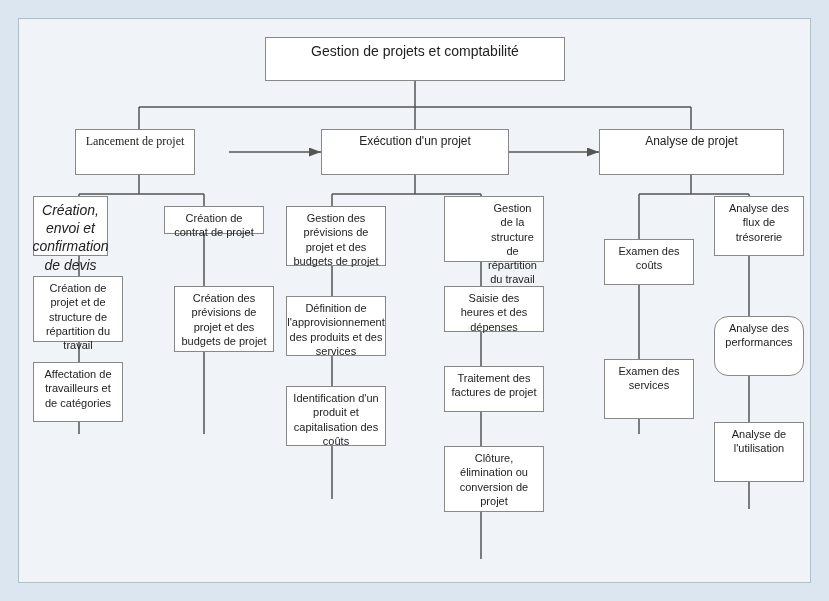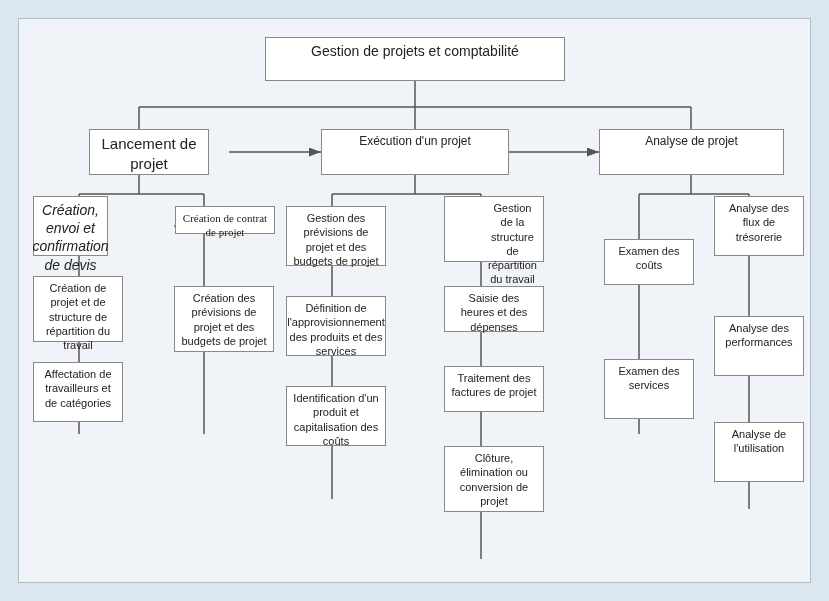--- a/index.html
+++ b/index.html
@@ -99,41 +99,41 @@
       <marker id="arrowhead" markerWidth="8" markerHeight="6" refX="8" refY="3" orient="auto">
         <polygon points="0 0, 8 3, 0 6" fill="#555"></polygon>
       </marker>
     </defs>
   </svg>
 
   <div class="box" style="left:246px;top:18px;width:300px;height:44px;font-size:14px;">
     <span>Gestion de projets et comptabilité</span>
   </div>
 
-  <div class="box" style="left:70px;top:110px;width:120px;height:46px;font-size:15px;">
+  <div class="box" style="left:56px;top:110px;width:120px;height:46px;font-size:12px;font-family:Liberation Serif, serif;">
     <span>Lancement de projet</span>
   </div>
   <div class="box" style="left:302px;top:110px;width:188px;height:46px;font-size:12px;">
     <span>Exécution d'un projet</span>
   </div>
   <div class="box" style="left:580px;top:110px;width:185px;height:46px;font-size:12px;">
     <span>Analyse de projet</span>
   </div>
 
   <div class="box" style="left:14px;top:177px;width:75px;height:60px;font-size:14px;font-style:italic;">
     <span>Création, envoi et confirmation de devis</span>
   </div>
   <div class="box" style="left:14px;top:257px;width:90px;height:66px;font-size:11px;">
     <span>Création de projet et de structure de répartition du travail</span>
   </div>
   <div class="box" style="left:14px;top:343px;width:90px;height:60px;font-size:11px;">
     <span>Affectation de travailleurs et de catégories</span>
   </div>
 
-  <div class="box" style="left:156px;top:187px;width:100px;height:28px;font-size:11px;font-family:Liberation Serif, serif;">
+  <div class="box" style="left:145px;top:187px;width:100px;height:28px;font-size:11px;">
     <span>Création de contrat de projet</span>
   </div>
   <div class="box" style="left:155px;top:267px;width:100px;height:66px;font-size:11px;">
     <span>Création des prévisions de projet et des budgets de projet</span>
   </div>
 
   <div class="box" style="left:267px;top:187px;width:100px;height:60px;font-size:11px;">
     <span>Gestion des prévisions de projet et des budgets de projet</span>
   </div>
   <div class="box" style="left:267px;top:277px;width:100px;height:60px;font-size:11px;">
@@ -159,20 +159,20 @@
   <div class="box" style="left:585px;top:220px;width:90px;height:46px;font-size:11px;">
     <span>Examen des coûts</span>
   </div>
   <div class="box" style="left:585px;top:340px;width:90px;height:60px;font-size:11px;">
     <span>Examen des services</span>
   </div>
 
   <div class="box" style="left:695px;top:177px;width:90px;height:60px;font-size:11px;">
     <span>Analyse des flux de trésorerie</span>
   </div>
-  <div class="box" style="left:695px;top:297px;width:90px;height:60px;font-size:11px;">
+  <div class="box" style="left:695px;top:297px;width:90px;height:60px;font-size:11px;border-radius:14px;">
     <span>Analyse des performances</span>
   </div>
   <div class="box" style="left:695px;top:403px;width:90px;height:60px;font-size:11px;">
     <span>Analyse de l'utilisation</span>
   </div>
 
 </div>
 
 </body></html>

